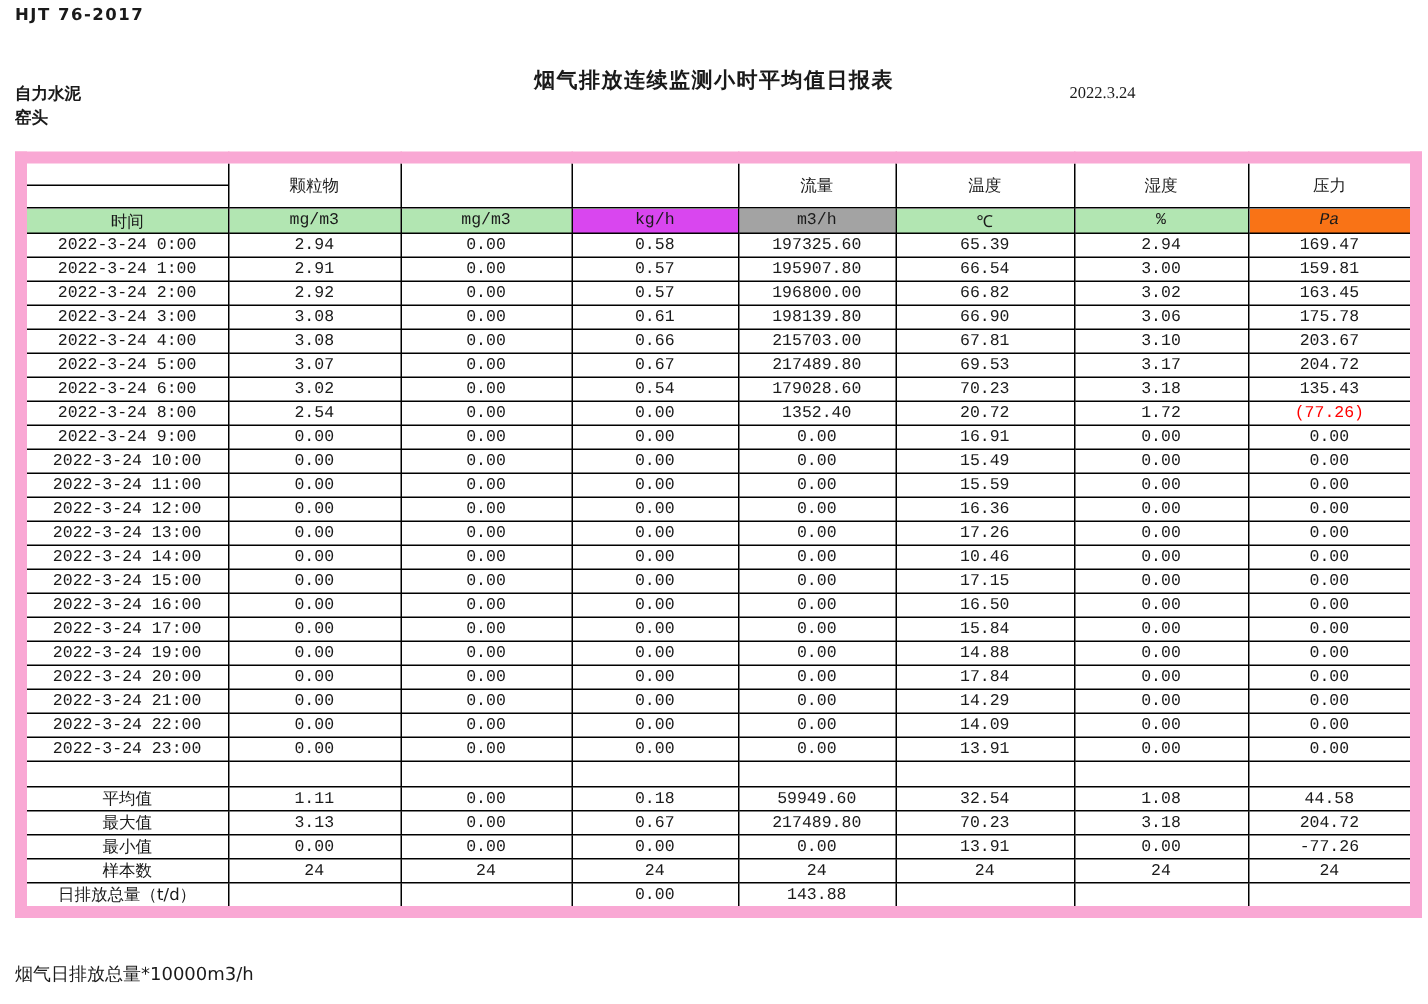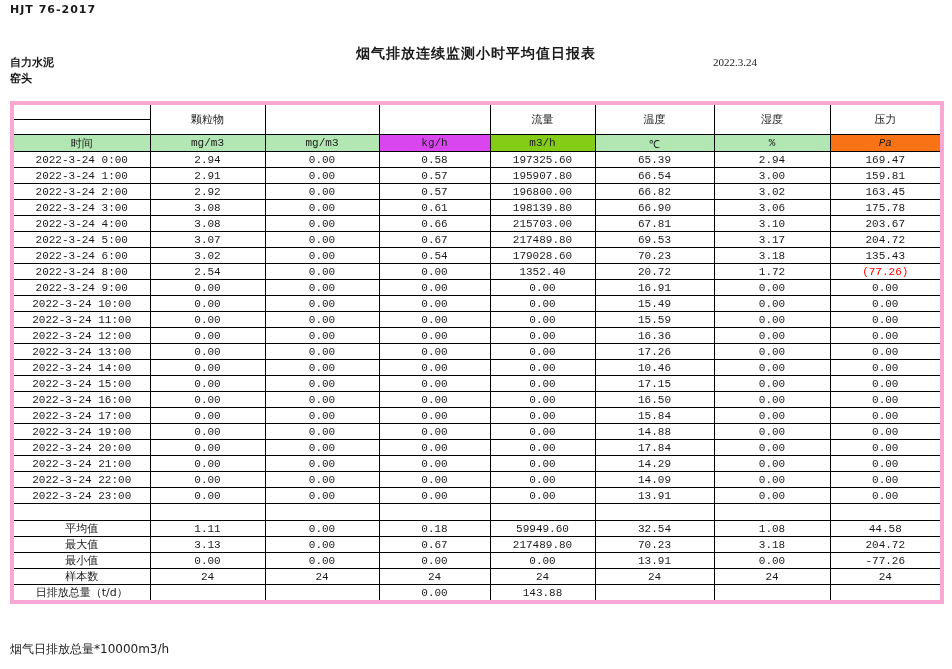--- a/index.html
+++ b/index.html
@@ -8,21 +8,21 @@
     font-family:"DejaVu Sans", sans-serif; color:#1a1a1a; overflow:hidden;
   }
   .abs { position:absolute; }
   #std-code { left:10px; top:3px; font-size:11px; font-weight:bold; letter-spacing:1px; }
   #report-title { left:0; top:21px; width:952px; text-align:center; font-size:14px; font-weight:bold; letter-spacing:1px;margin-top:24px; }
   #company-name { left:10px; top:55px; font-size:11px; font-weight:bold; }
   #report-date { left:713px; top:56px; font-size:11px; font-family:Liberation Serif, serif; }
   #station-name { left:10px; top:71px; font-size:11px; font-weight:bold; }
 
   #report-table { left:10px; top:101px; }
-  table { border-collapse:collapse; table-layout:fixed; width:930px; border:4px solid #f9a8d4; }
+  table { border-collapse:collapse; table-layout:fixed; width:930px; border:8px solid #f9a8d4; }
   td {
     border:1px solid #000; text-align:center; vertical-align:middle;
     padding:0; overflow:hidden; white-space:nowrap; font-size:11px;
   }
   col.c0{width:138px} col.c1{width:115px} col.c2{width:114px} col.c3{width:111px}
   col.c4{width:105px} col.c5{width:119px} col.c6{width:116px} col.c7{width:112px}
 
   tr.row-group-header { height:30px; }
   tr.row-units { height:17px;padding-left:12px; }
   tr.row-data { height:16px; }
@@ -75,21 +75,21 @@
           <td class="cjk">流量</td>
           <td class="cjk">温度</td>
           <td class="cjk">湿度</td>
           <td class="cjk">压力</td>
         </tr>
         <tr class="row-units unit-row">
           <td class="cjk" style="background: rgb(178, 230, 178);">时间</td>
           <td class="num" style="background: rgb(178, 230, 178);">mg/m3</td>
           <td class="num" style="background: rgb(178, 230, 178);">mg/m3</td>
           <td class="num" style="background: #d946ef;">kg/h</td>
-          <td class="num" style="background: #84cc16; margin-top: 24px;">m3/h</td>
+          <td class="num" style="background: #a3a3a3; margin-top: 24px;">m3/h</td>
           <td class="num" style="background: rgb(178, 230, 178);">℃</td>
           <td class="num" style="background: rgb(178, 230, 178);">%</td>
           <td class="num" style="background: #f97316; font-style: italic;">Pa</td>
         </tr>
       </tbody>
       <tbody id="data-rows">
           <tr class="row-data">
             <td class="num">2022-3-24 0:00</td>
             <td class="num">2.94</td>
             <td class="num">0.00</td>

